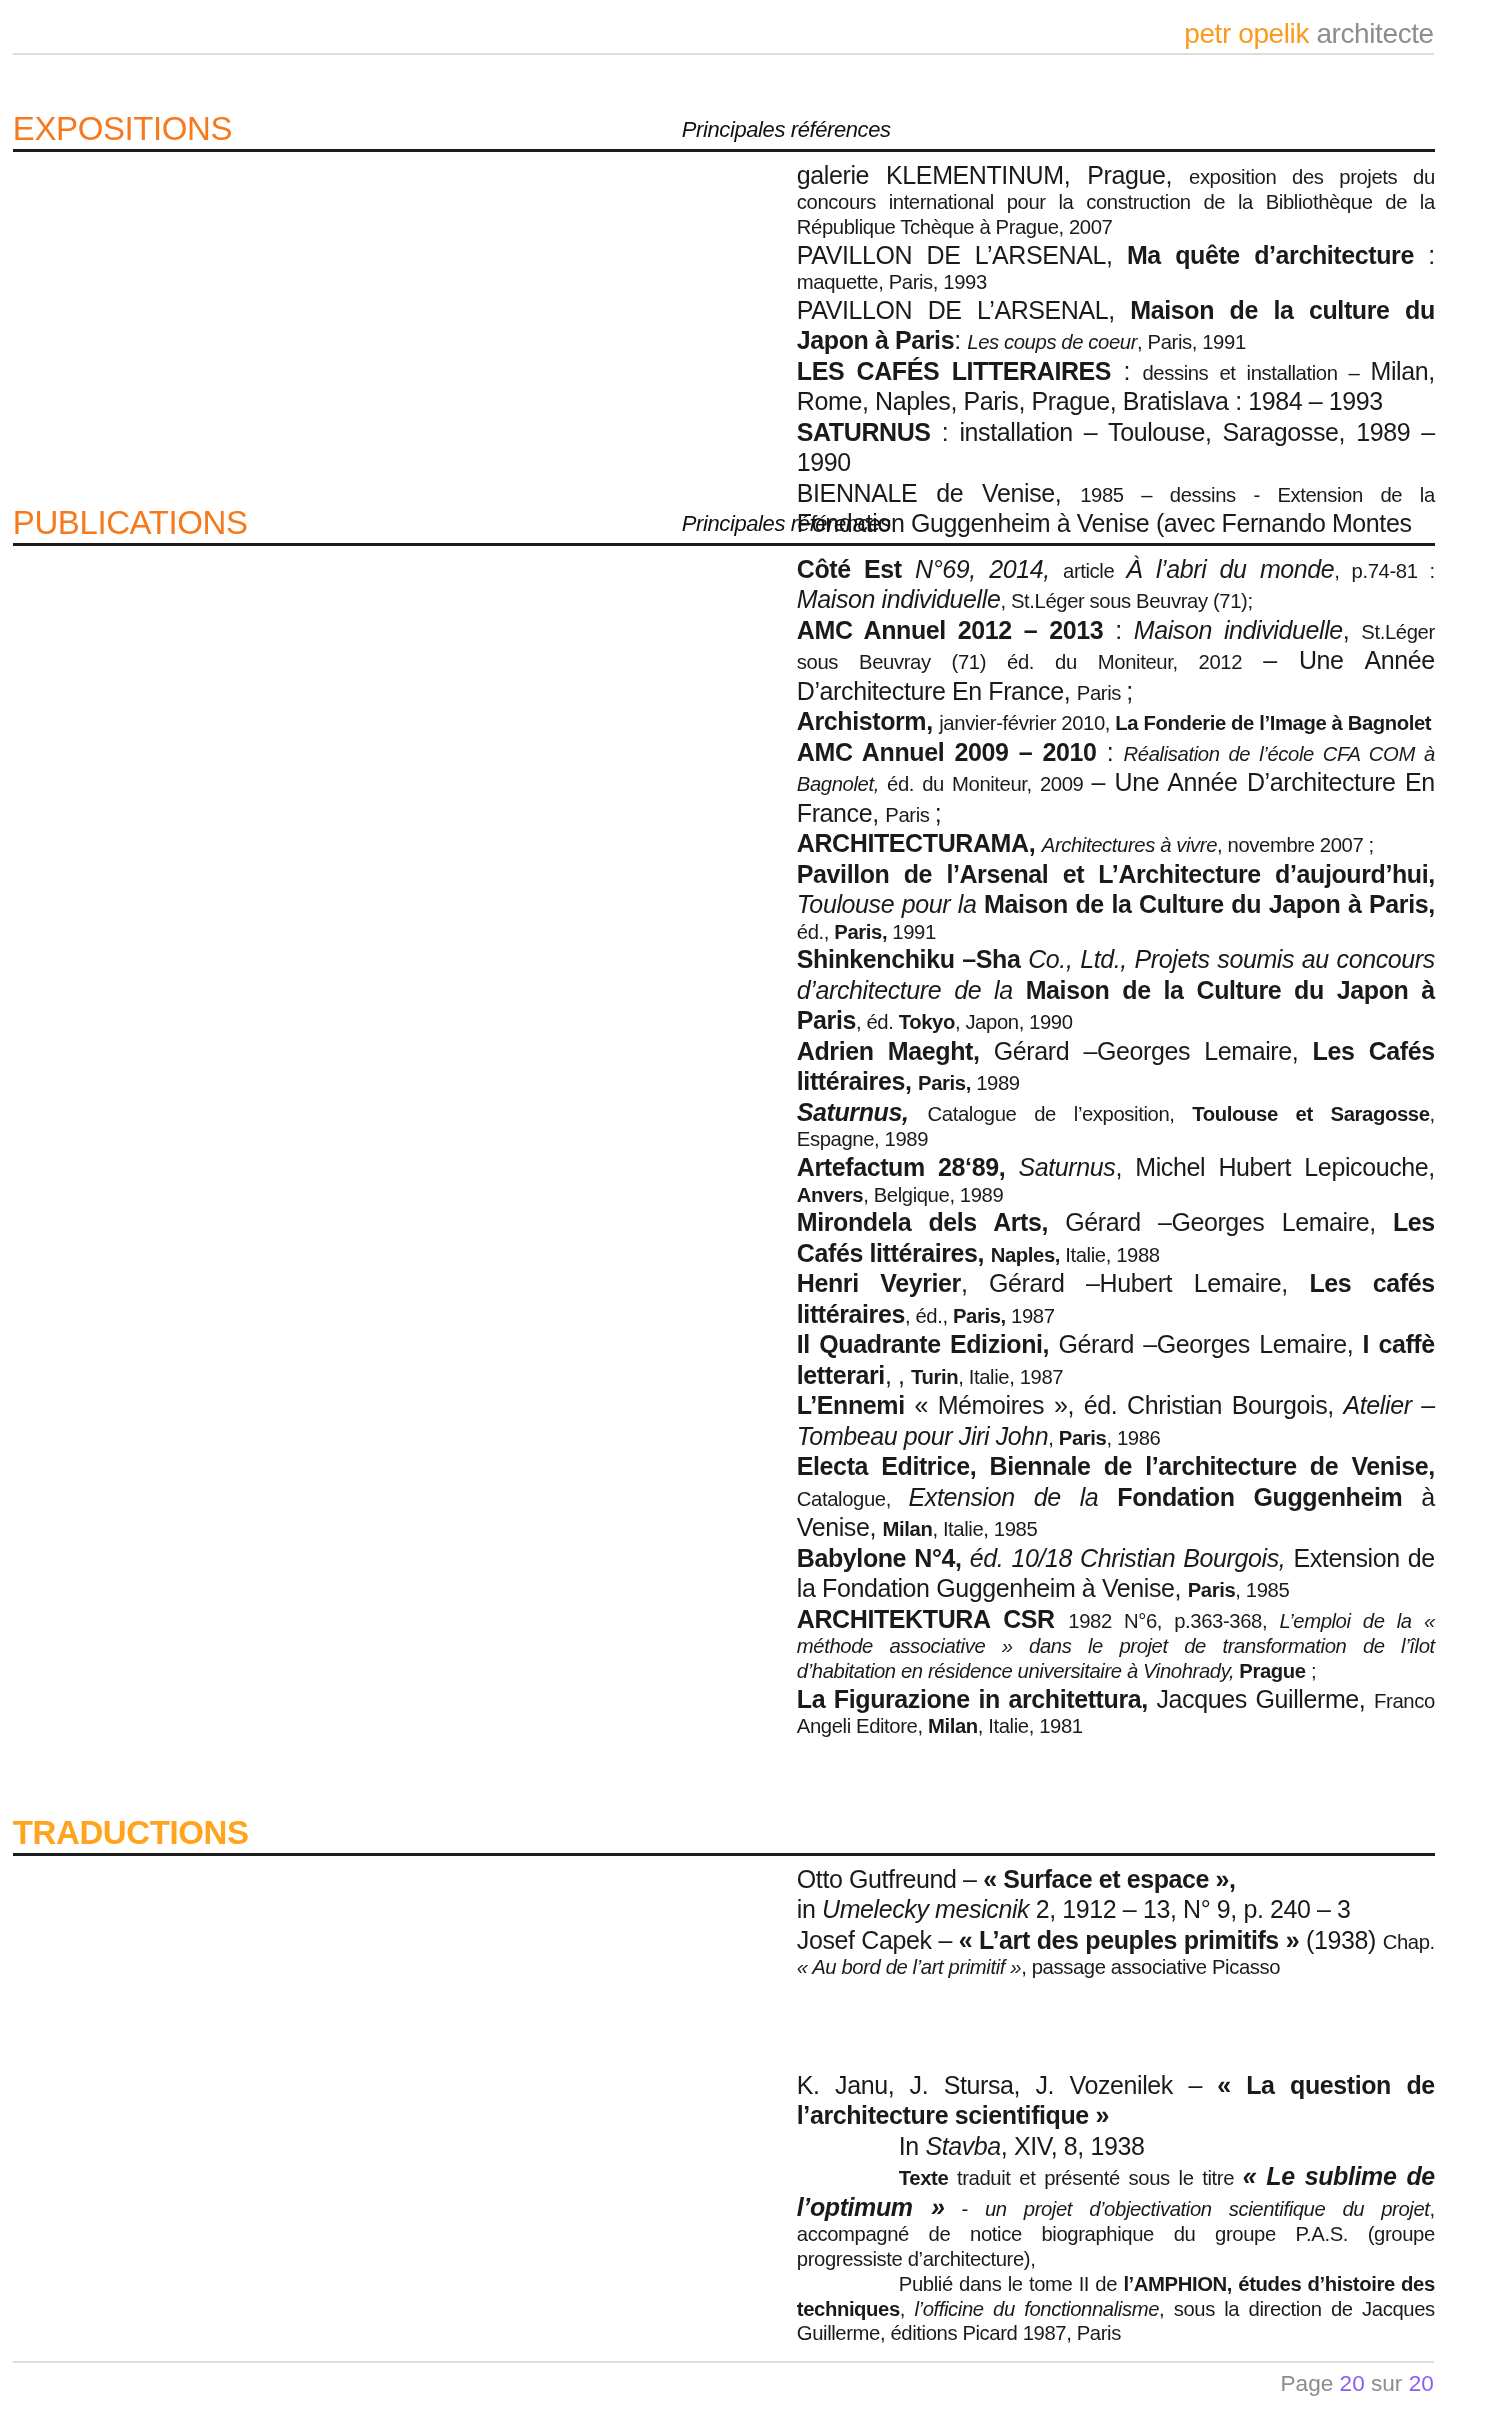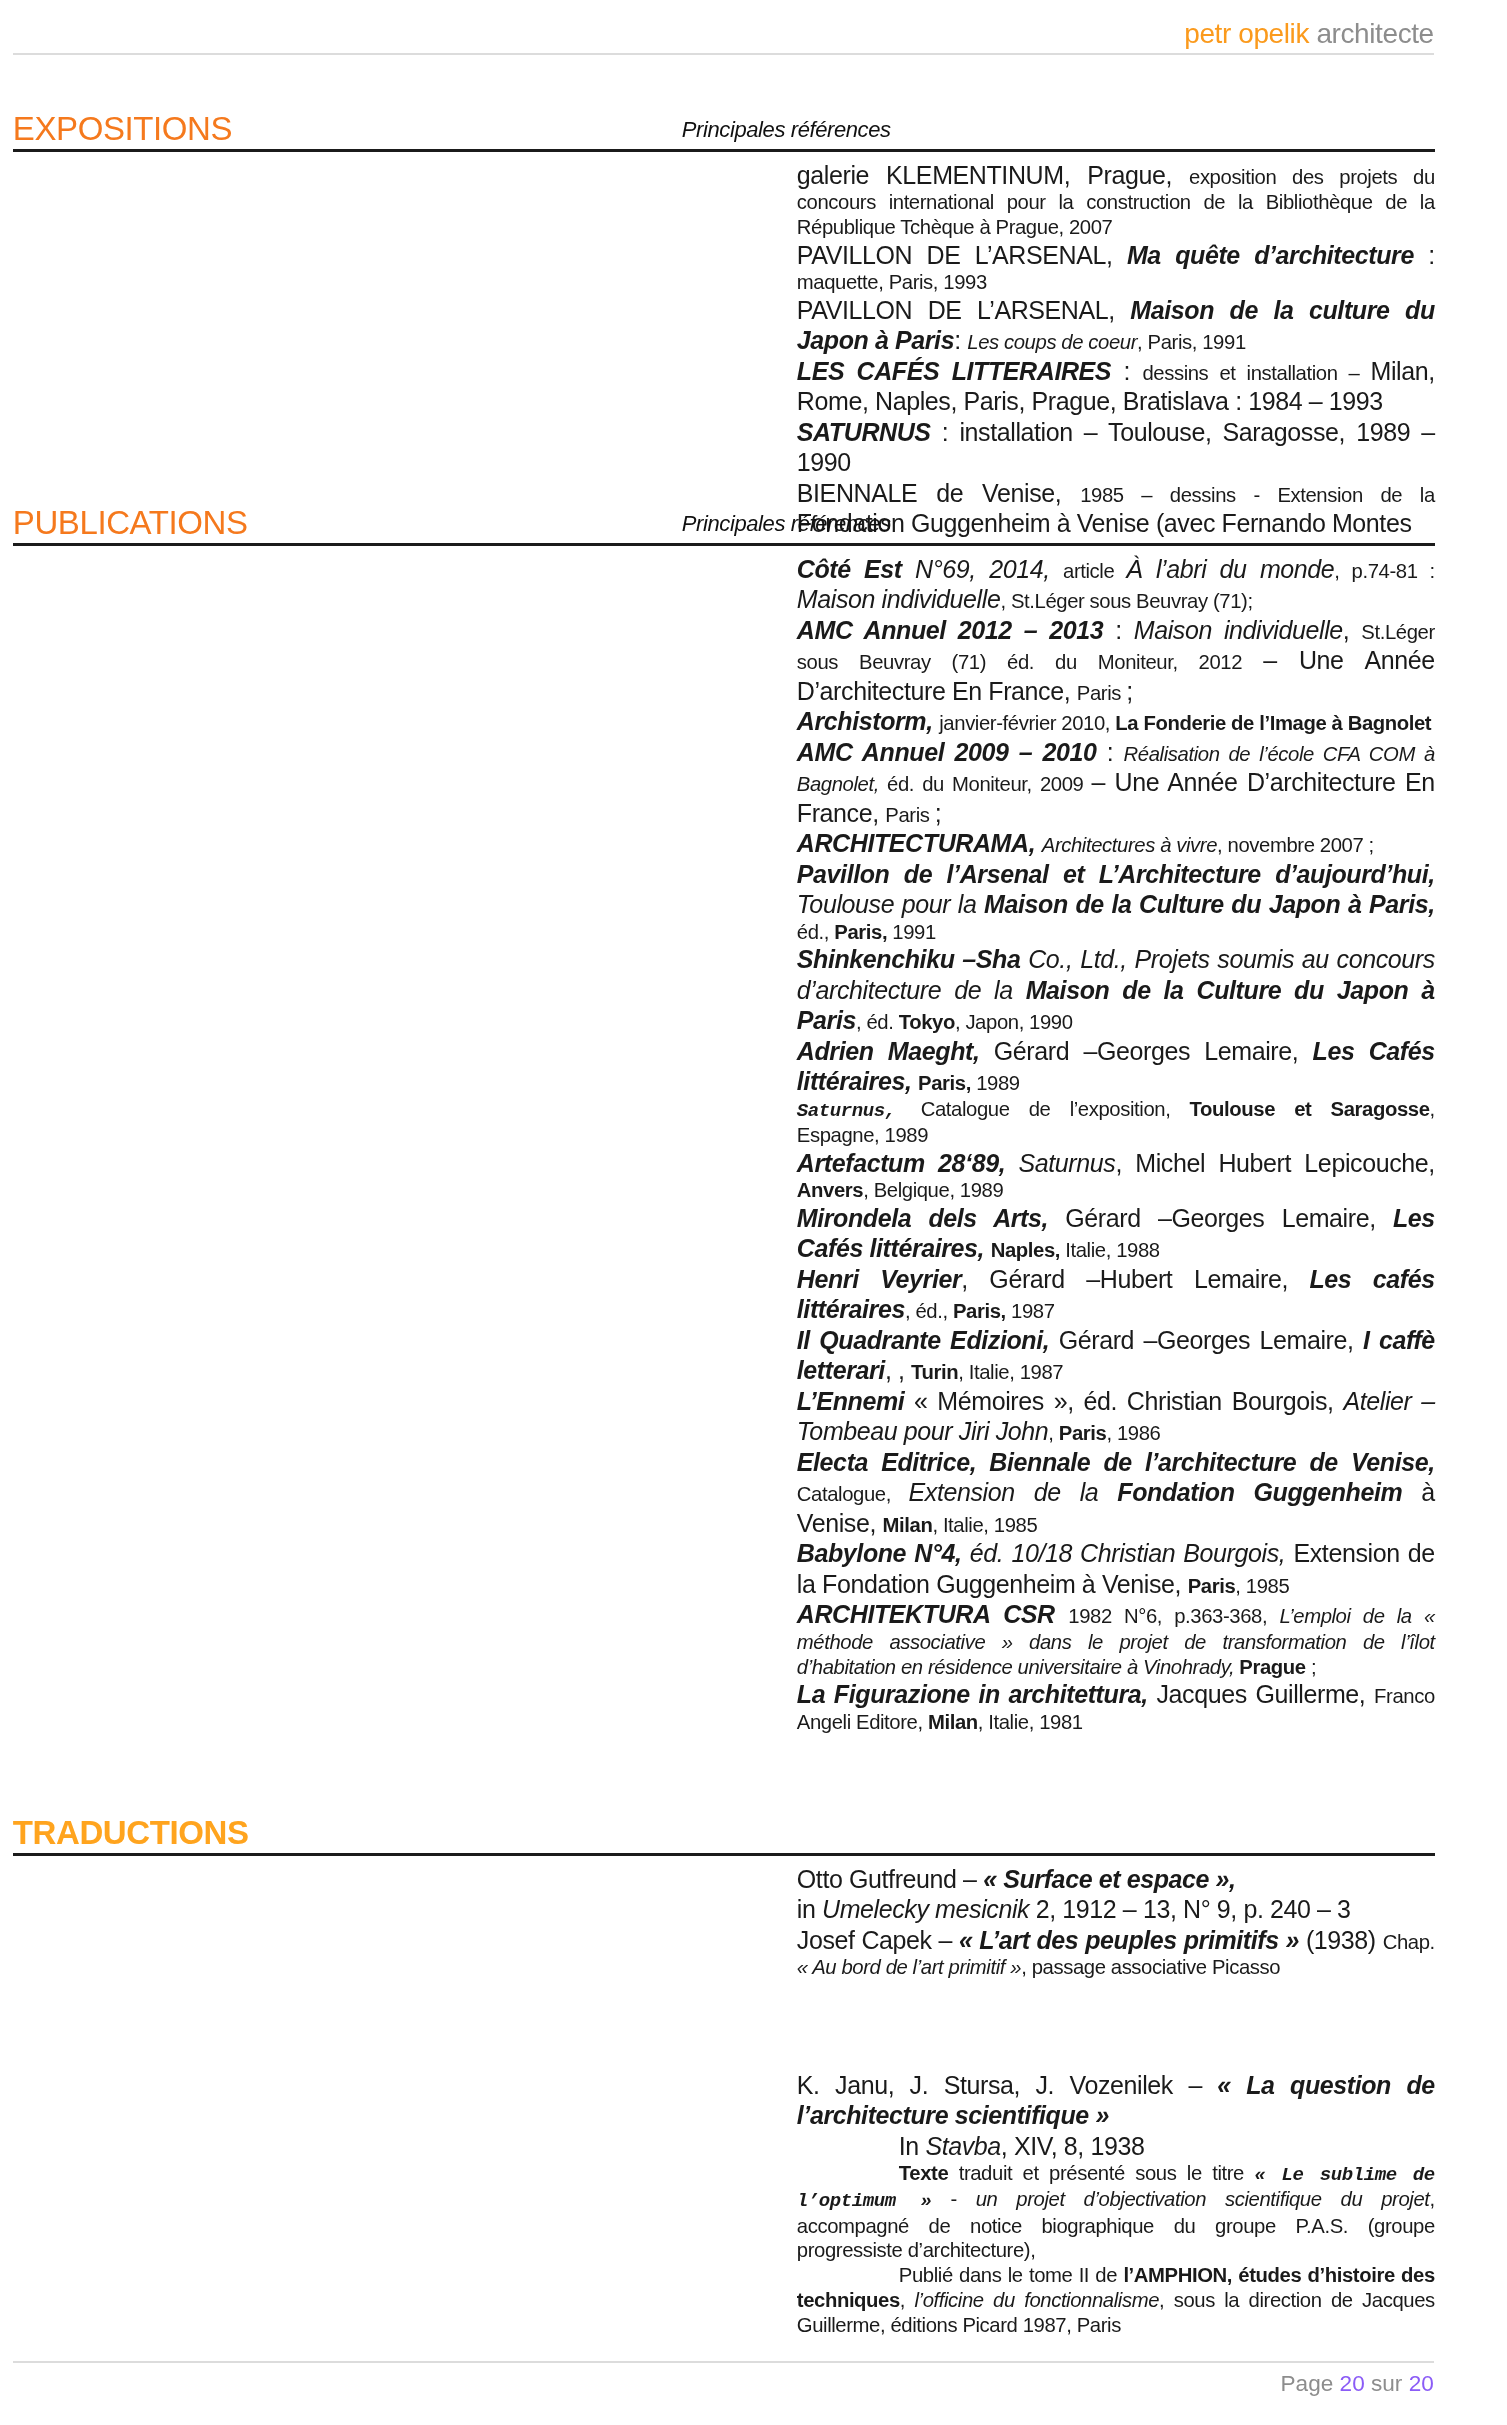--- a/index.html
+++ b/index.html
@@ -25,25 +25,25 @@
   #sec-0 .sec-title,#sec-1 .sec-title{color:#f5791d;font-weight:400;}
   #sec-2 .sec-title{color:#ffa41e;font-weight:700;}
   .sec-sub{position:absolute;left:669px;bottom:6px;font-style:italic;
            font-size:22px;color:#111111;letter-spacing:-0.4px;}
   .sec-body{margin-left:784px;width:638px;padding-top:7.5px;letter-spacing:-0.4px;}
   p.ref{margin:0;line-height:1.22;text-align:justify;}
   
   .seg-r  {font-size:25px;}
   .seg-b  {font-size:25px;font-weight:400;}
   .seg-i  {font-size:25px;font-style:italic;}
-  .seg-bi {font-size:25px;font-weight:700;font-style:italic;}
+  .seg-bi {font-size:25px;font-weight:700;}
   .seg-sr {font-size:20.3px;}
   .seg-sb {font-size:20.3px;font-weight:700;}
   .seg-si {font-size:20.3px;font-style:italic;}
-  .seg-sbi{font-size:19px;font-weight:700;font-style:italic;font-family:Liberation Mono, monospace;}
+  .seg-sbi{font-size:25px;font-weight:700;font-style:italic;}
   
   #footer-rule{top:2361px;}
   .footer{position:absolute;top:2371px;left:12.8px;width:1421px;text-align:right;
           font-size:22.6px;color:#8d8d8d;}
   .footer b{font-weight:400;color:#8b5cf6;}
 </style>
 </head>
 <body>
 
 <div class="brand">

